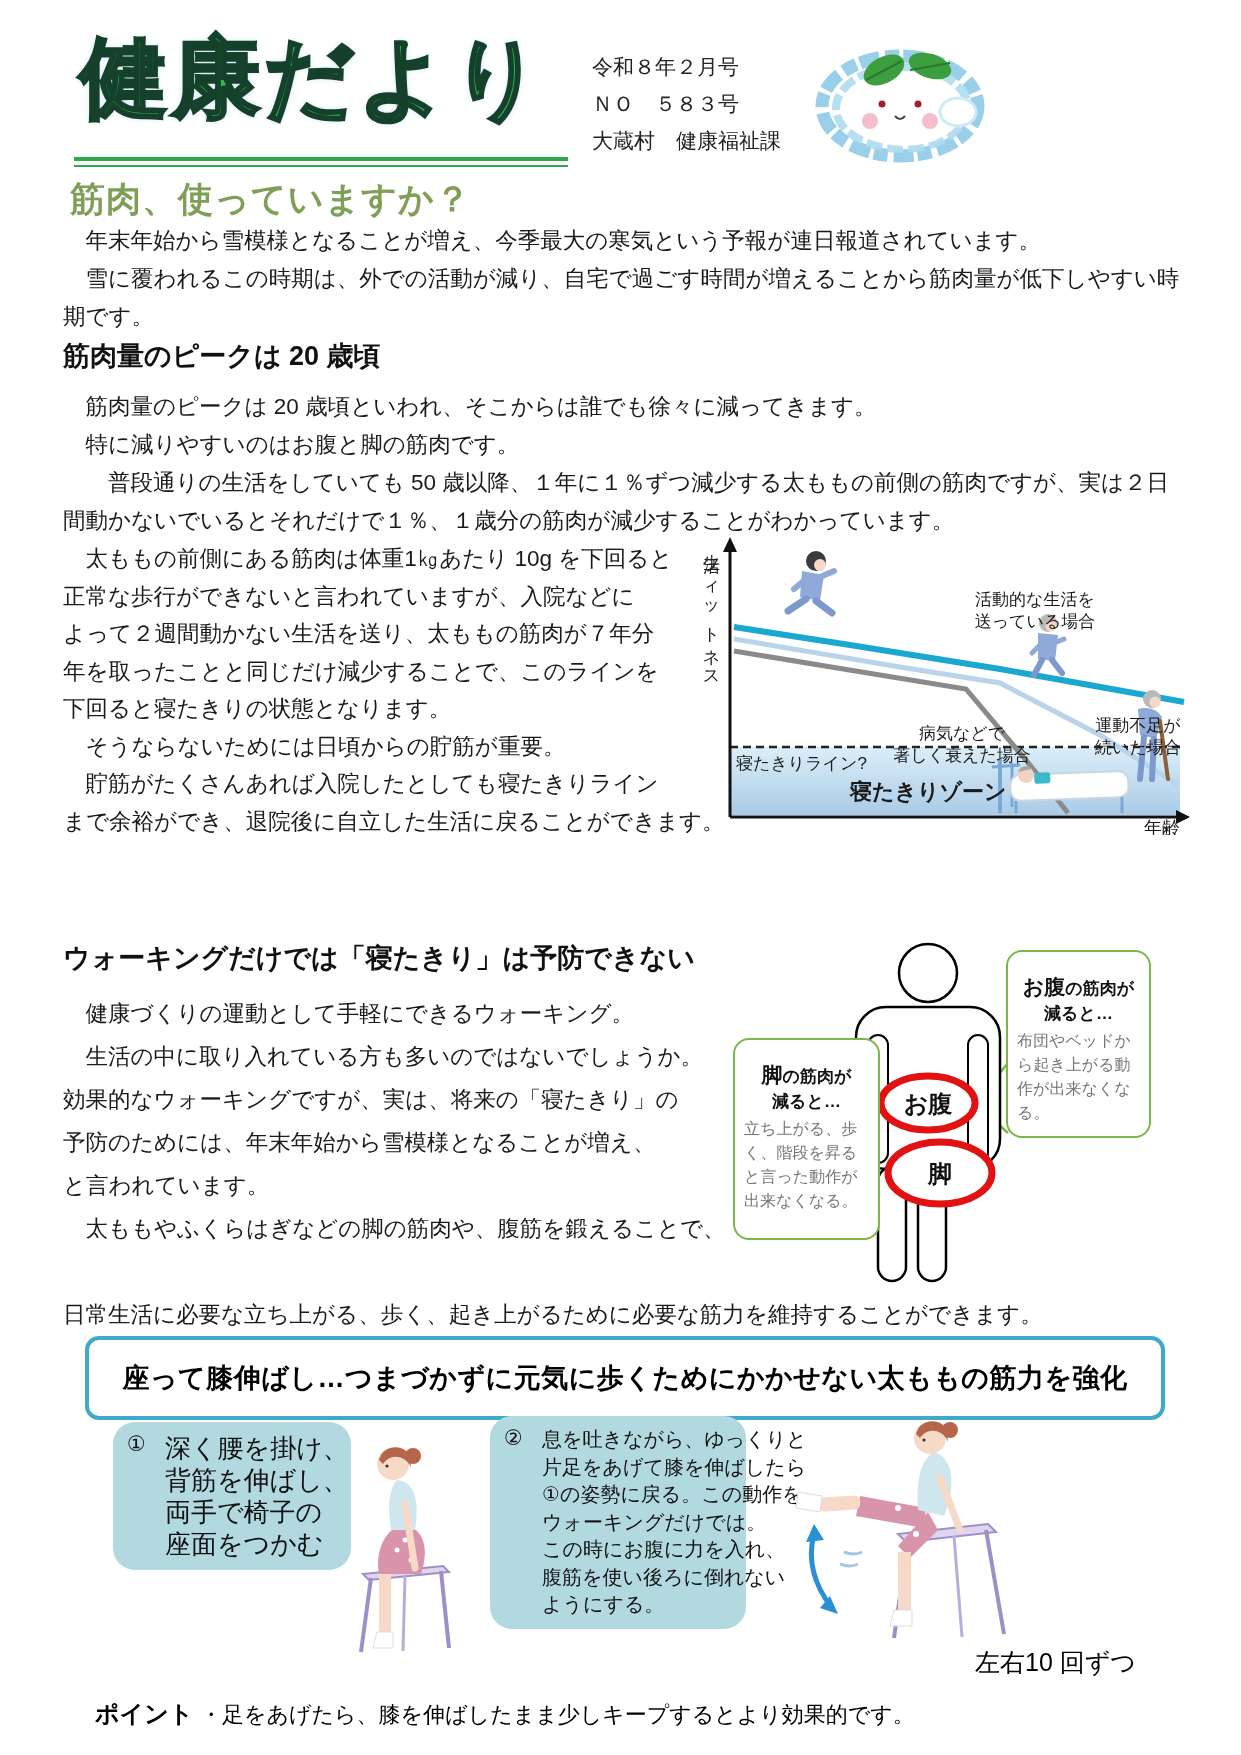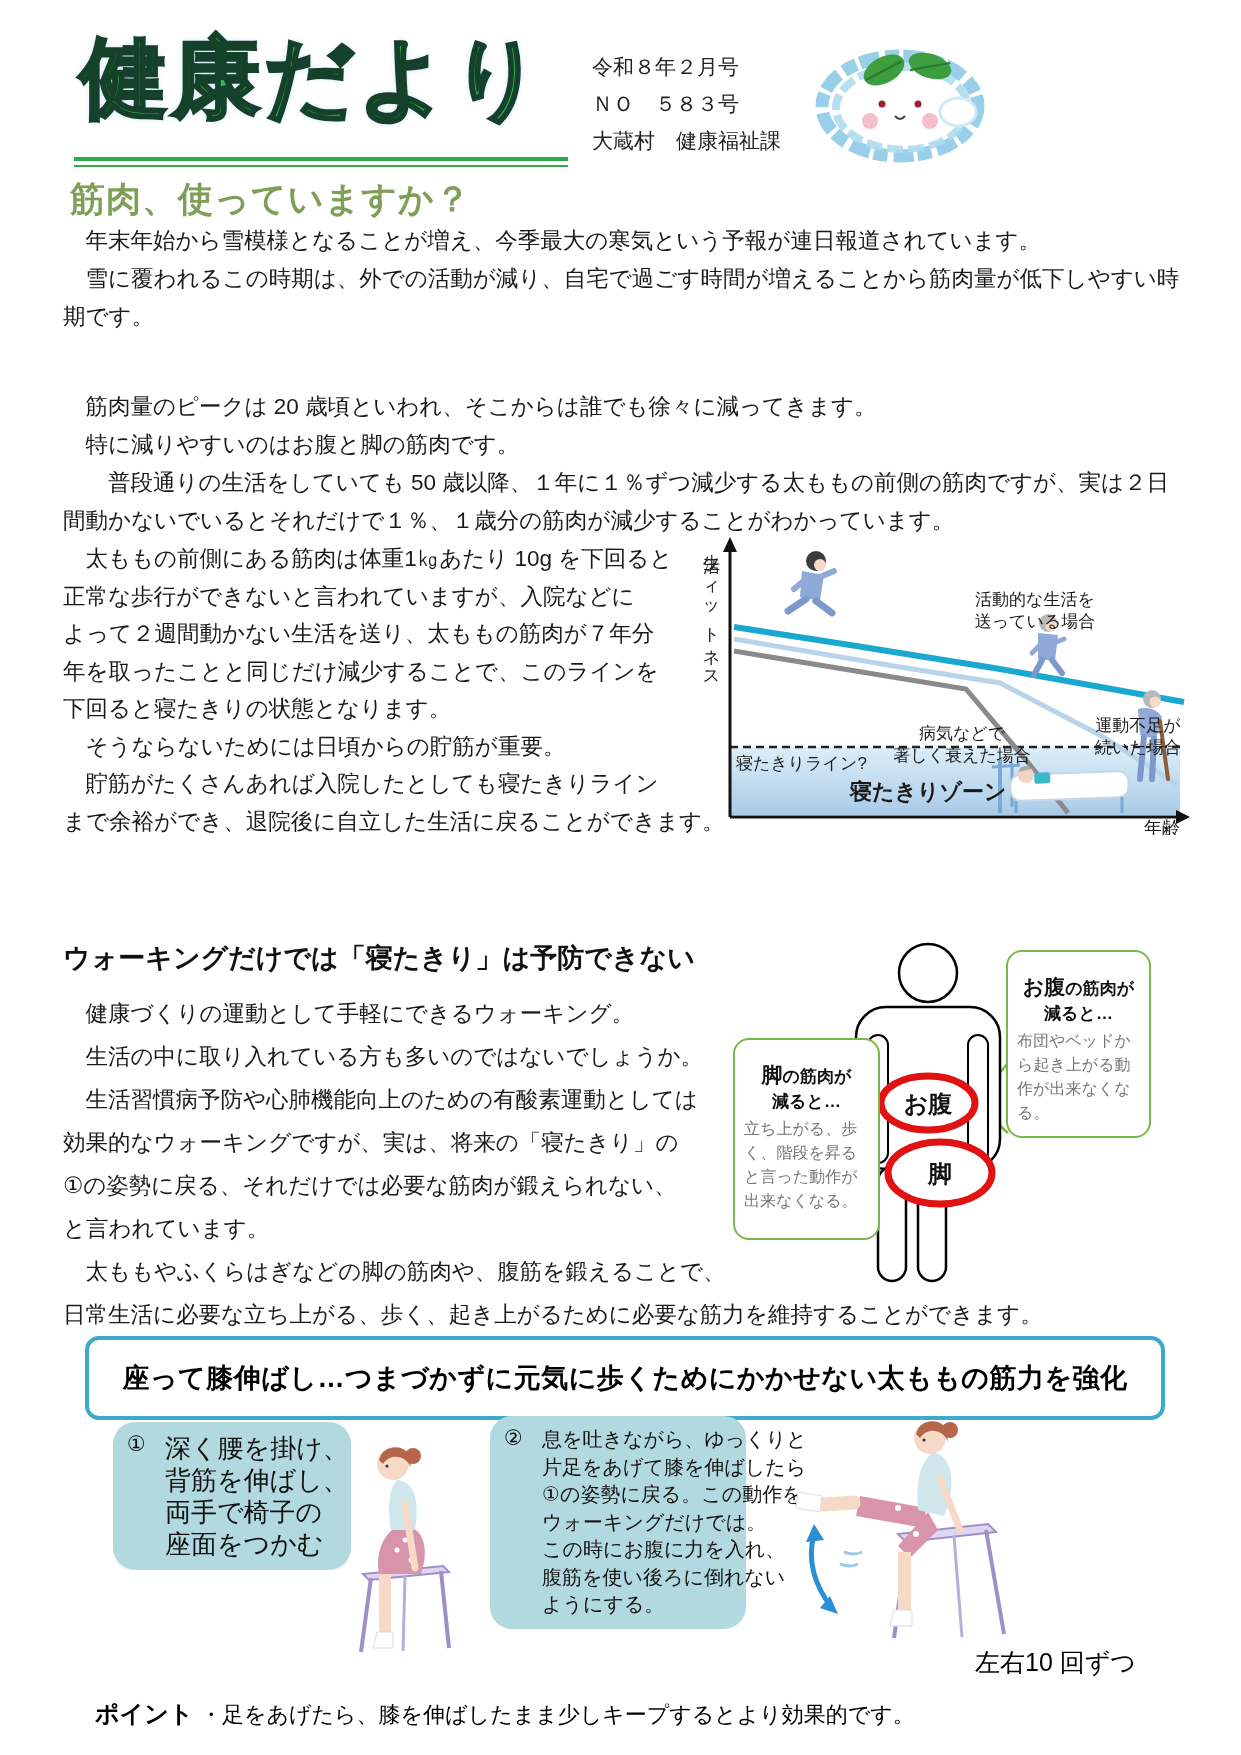--- a/index.html
+++ b/index.html
@@ -70,20 +70,21 @@
     <circle cx="118" cy="70" r="3.5" fill="#a02030"></circle>
     <circle cx="70" cy="87" r="8" fill="#f2aebe" opacity="0.8"></circle>
     <circle cx="130" cy="87" r="8" fill="#f2aebe" opacity="0.8"></circle>
     <path d="M95,82 Q100,88 105,82" fill="none" stroke="#444" stroke-width="2"></path>
   </svg>
 
   <div class="abs lead-heading" style="left:70px;top:176px;">筋肉、使っていますか？</div>
   <div class="abs para" style="left:63px;top:222px;">　年末年始から雪模様となることが増え、今季最大の寒気という予報が連日報道されています。</div>
   <div class="abs para" style="left:63px;top:260px;">　雪に覆われるこの時期は、外での活動が減り、自宅で過ごす時間が増えることから筋肉量が低下しやすい時期です。</div>
 
+  <div class="abs sec-heading" style="left:63px;top:338px;">筋肉量のピークは 20 歳頃</div>
   <div class="abs para" style="left:63px;top:388px;">　筋肉量のピークは 20 歳頃といわれ、そこからは誰でも徐々に減ってきます。</div>
   <div class="abs para" style="left:63px;top:426px;">　特に減りやすいのはお腹と脚の筋肉です。</div>
   <div class="abs para" style="left:63px;top:464px;">　　普段通りの生活をしていても 50 歳以降、１年に１％ずつ減少する太ももの前側の筋肉ですが、実は２日間動かないでいるとそれだけで１％、１歳分の筋肉が減少することがわかっています。</div>
 
   <div class="abs" style="left:63px;top:540px;">
     <div class="line38">　太ももの前側にある筋肉は体重1㎏あたり 10g を下回ると</div>
     <div class="line38">正常な歩行ができないと言われていますが、入院などに</div>
     <div class="line38">よって２週間動かない生活を送り、太ももの筋肉が７年分</div>
     <div class="line38">年を取ったことと同じだけ減少することで、このラインを</div>
     <div class="line38">下回ると寝たきりの状態となります。</div>
@@ -163,23 +164,22 @@
       <text class="svgtext" x="36" y="234" font-size="17" fill="#1a1a1a">寝たきりライン?</text>
       <text class="svgtext" x="150" y="264" font-size="22" font-weight="bold" fill="#1a1a1a">寝たきりゾーン</text>
       <text class="svgtext" x="462" y="299" font-size="18" text-anchor="middle" fill="#1a1a1a">年齢</text>
     </svg>
   </div>
 
   <div class="abs sec-heading" style="left:63px;top:940px;">ウォーキングだけでは「寝たきり」は予防できない</div>
   <div class="abs" style="left:63px;top:992px;">
     <div class="line43">　健康づくりの運動として手軽にできるウォーキング。</div>
     <div class="line43">　生活の中に取り入れている方も多いのではないでしょうか。</div>
-    <div class="line43">　生活習慣病予防や心肺機能向上のための有酸素運動としては</div>
     <div class="line43">効果的なウォーキングですが、実は、将来の「寝たきり」の</div>
-    <div class="line43">①の姿勢に戻る、それだけでは必要な筋肉が鍛えられない、</div>
+    <div class="line43">予防のためには、年末年始から雪模様となることが増え、</div>
     <div class="line43">と言われています。</div>
     <div class="line43">　太ももやふくらはぎなどの脚の筋肉や、腹筋を鍛えることで、</div>
   </div>
   <div class="abs line43" style="left:63px;top:1293px;">日常生活に必要な立ち上がる、歩く、起き上がるために必要な筋力を維持することができます。</div>
 
   <div class="abs" style="left:728px;top:935px;width:424px;height:356px;">
     <svg class="abs" style="left:0;top:0;" width="424" height="356" viewBox="0 0 424 356">
 
       <g stroke="#7ab648" stroke-width="2.5">
         <line x1="280" y1="128" x2="247" y2="168"></line>

